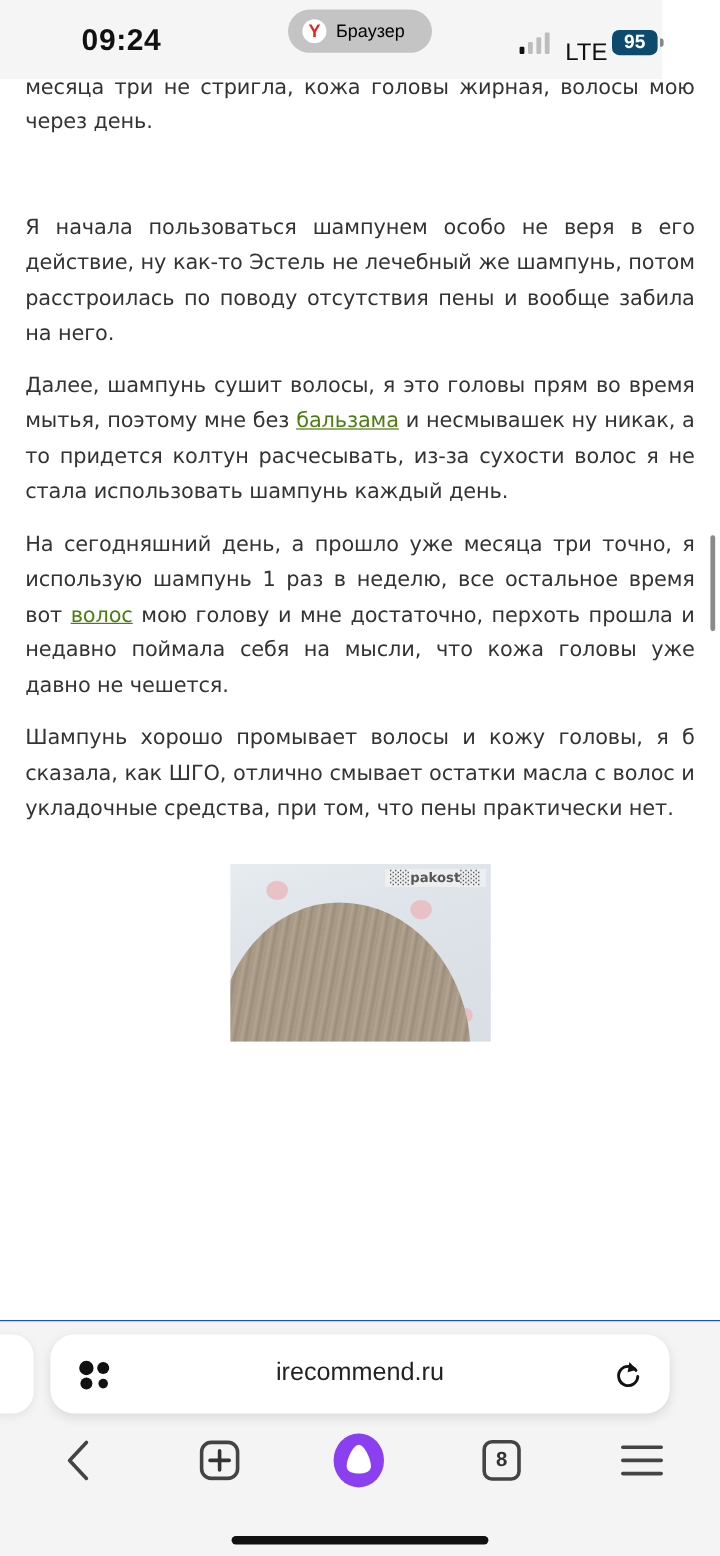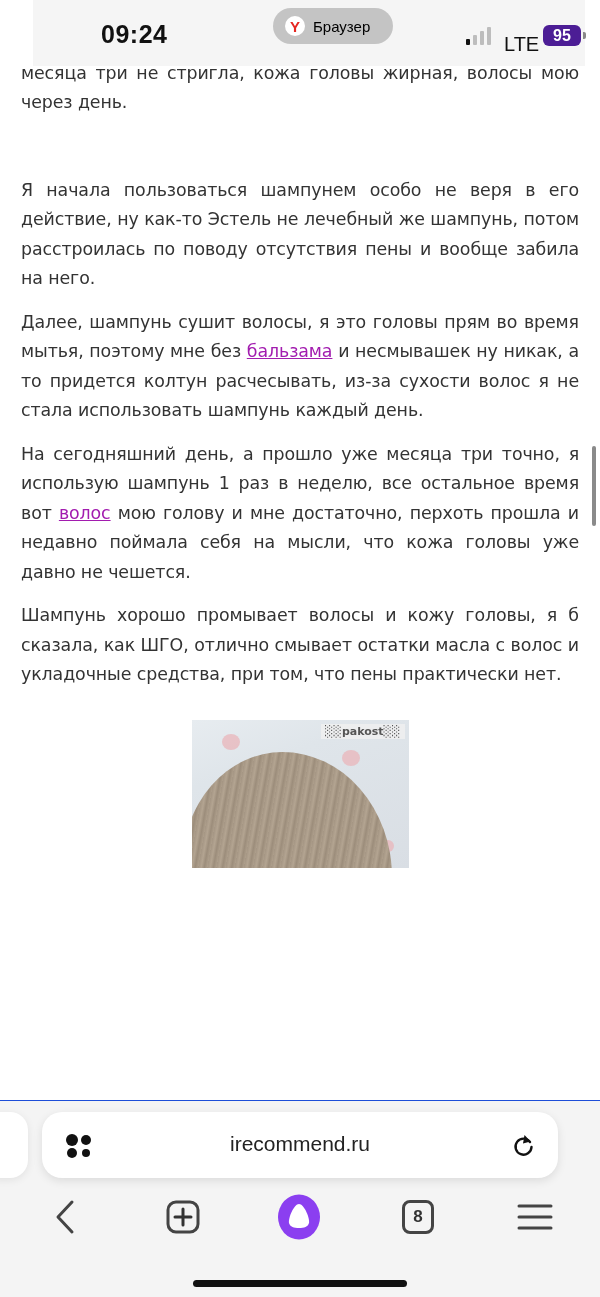--- a/index.html
+++ b/index.html
@@ -6,21 +6,21 @@
     html, body {
       width: 600px; height: 1297px; overflow: hidden;
       background: #ffffff;
       font-family: "DejaVu Sans", sans-serif;
     }
     .screen { position: relative; width: 600px; height: 1297px; background: #fff; overflow: hidden; }
 
     
     .status-bar {
       position: absolute; top: 0; left: 0; width: 552px; height: 66px;
-      background: #f5f5f5; z-index: 10; margin-left: 33px;
+      background: #f5f5f5; z-index: 10;
     }
     .status-time {
       position: absolute; left: 68px; top: 20px;
       font-family: "Liberation Sans", sans-serif; font-weight: bold;
       font-size: 25px; color: #111; letter-spacing: 0.5px;
     }
     .app-pill {
       position: absolute; left: 240px; top: 8px; width: 120px; height: 36px;
       background: #c4c4c4; border-radius: 18px;
       display: flex; align-items: center; padding-left: 12px;
@@ -40,42 +40,42 @@
       display: flex; align-items: flex-end; gap: 3px;
     }
     .signal span { display: block; width: 4px; background: #bdbdbd; border-radius: 1px; }
     .signal span.on { background: #111; }
     .lte {
       position: absolute; left: 471px; top: 33px; font-size: 20px; color: #111;
       font-family: "Liberation Sans", sans-serif;
     }
     .battery {
       position: absolute; left: 510px; top: 25px; width: 38px; height: 21px;
-      background: #4c1d95; border-radius: 6px; color: #fff;
+      background: #0c4a6e; border-radius: 6px; color: #fff;
       font-family: "Liberation Sans", sans-serif; font-weight: bold; font-size: 16px;
       display: flex; align-items: center; justify-content: center;
     }
     .battery-tip {
       position: absolute; left: 550px; top: 32px; width: 3px; height: 7px;
       background: #888; border-radius: 0 2px 2px 0;
     }
 
     
     .article {
       position: absolute; top: 66px; left: 0; width: 600px; height: 1034px;
       overflow: hidden; background: #fff;
     }
     .article-inner { position: absolute; top: -37px; left: 21px; width: 558px; }
     .para {
       font-family: "DejaVu Sans", sans-serif;
       font-size: 17.4px; line-height: 29.5px; color: #333;
       text-align: justify; margin-bottom: 14px; letter-spacing: -0.1px;
     }
     .para.gap-after { margin-bottom: 58px; }
-    .para a { color: #a21caf; text-decoration: underline; }
+    .para a { color: #4d7c0f; text-decoration: underline; }
     .photo {
       width: 217px; height: 148px; margin: 30px auto 0; position: relative;
       background: linear-gradient(160deg, #e7ecf0 0%, #dfe5ea 30%, #d9dee4 100%);
       overflow: hidden;
     }
     .photo .hair {
       position: absolute; left: -10px; top: 32px; width: 210px; height: 240px;
       border-radius: 55% 60% 0 0;
       background: repeating-linear-gradient(100deg, #a59684 0px, #b3a491 3px, #9c8d7b 6px, #ad9e8b 9px);
     }

